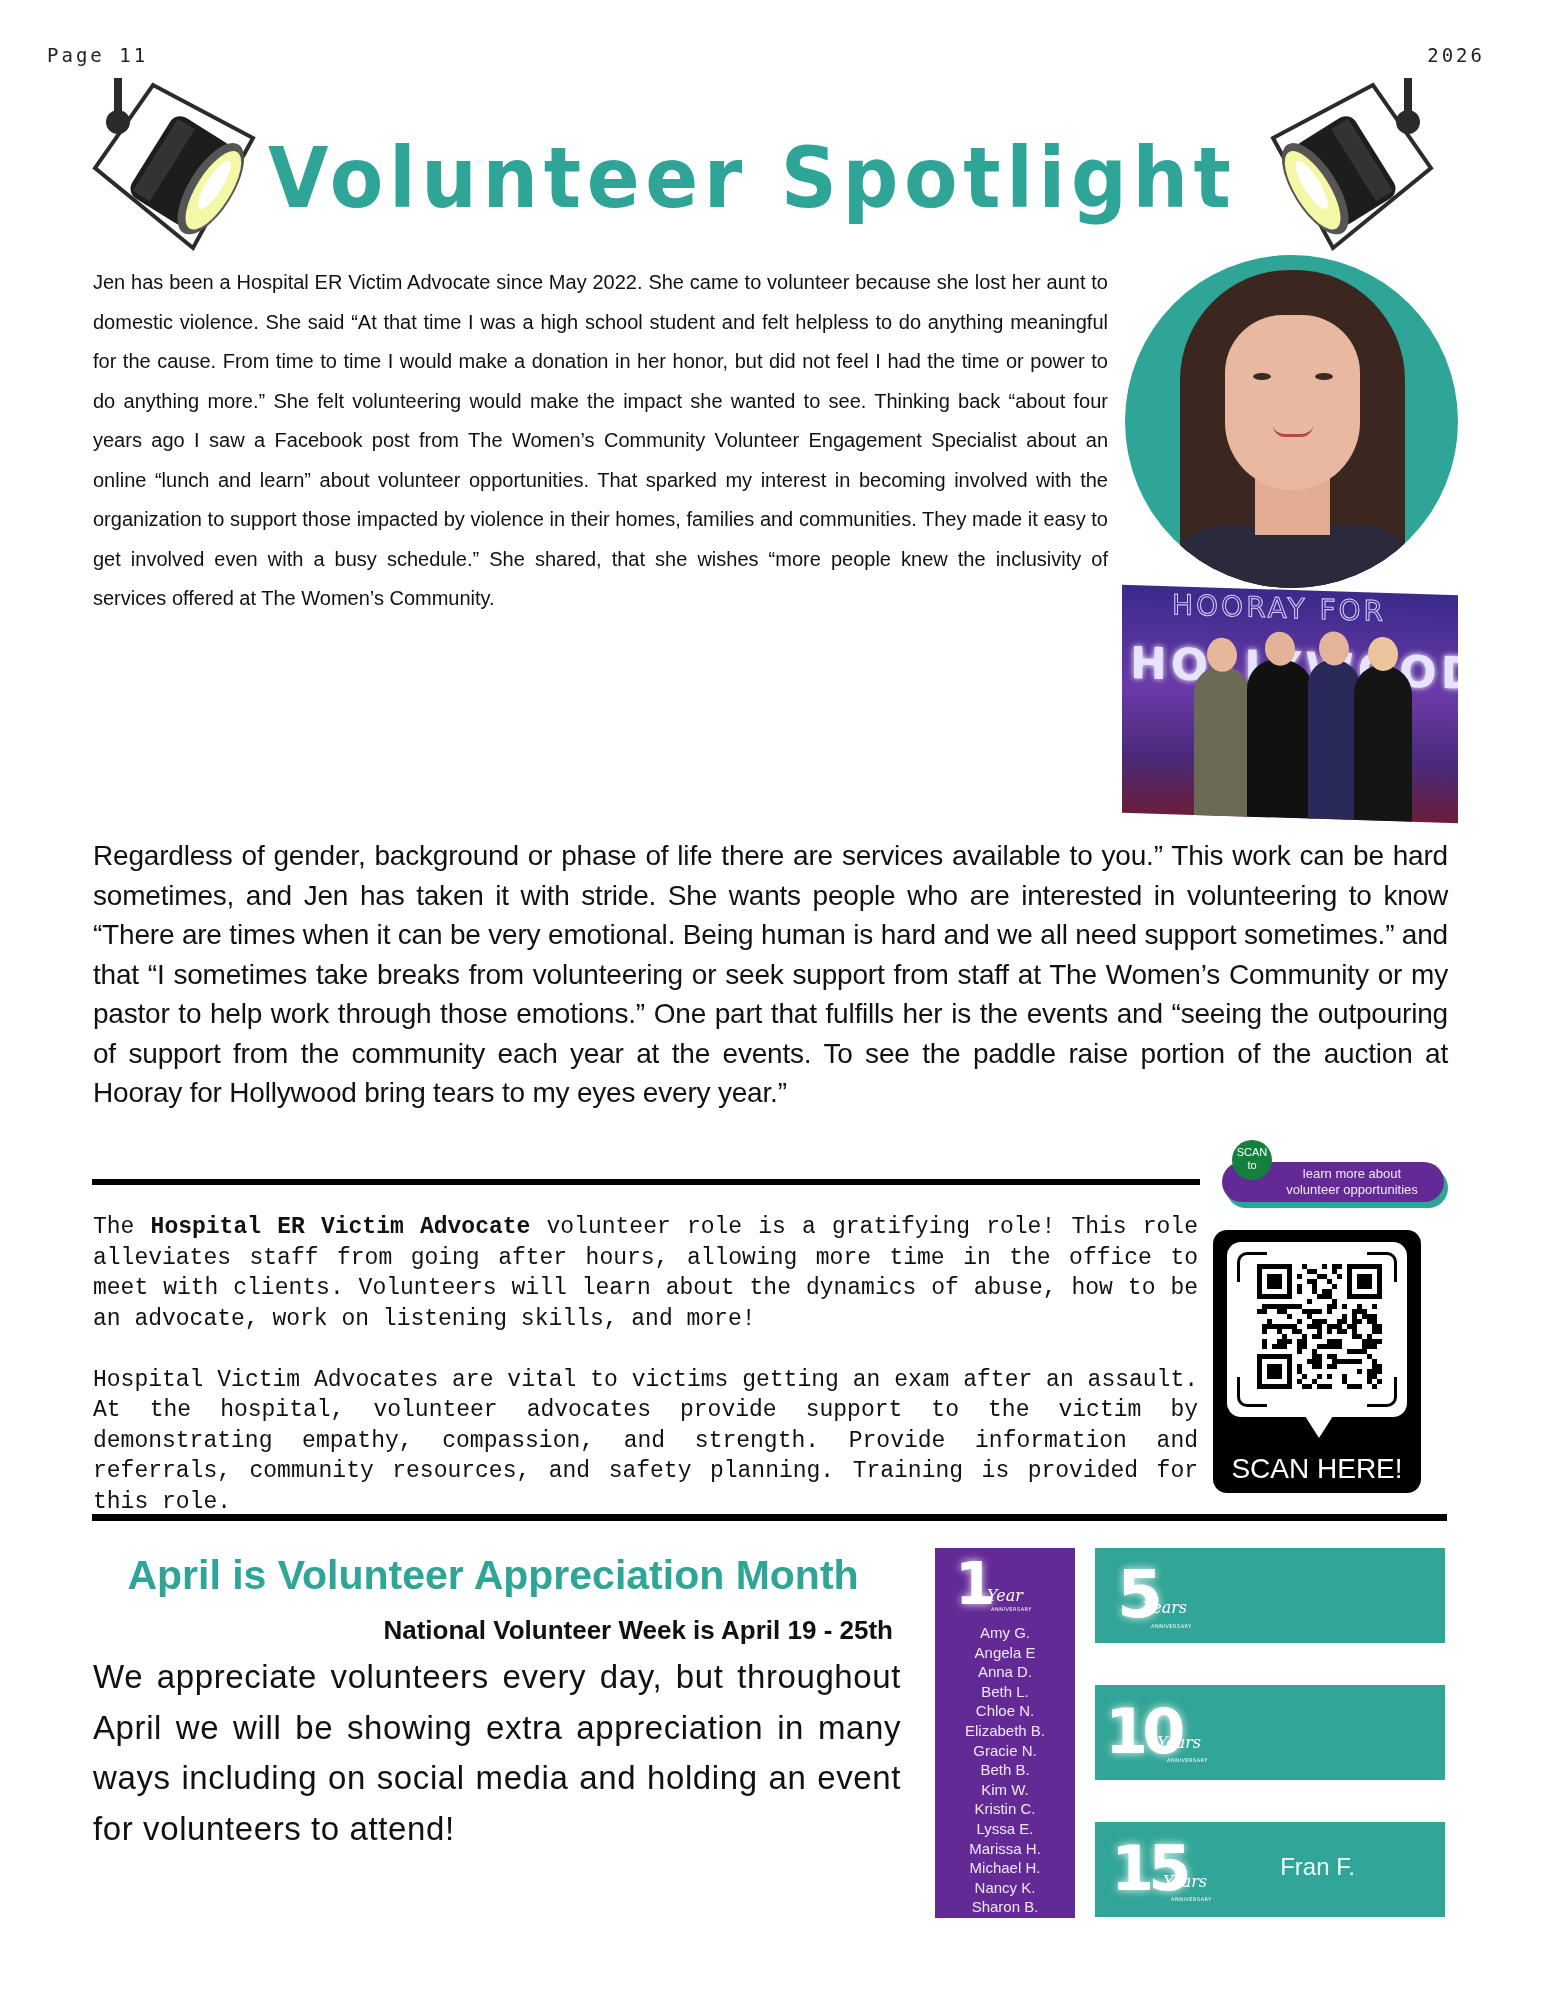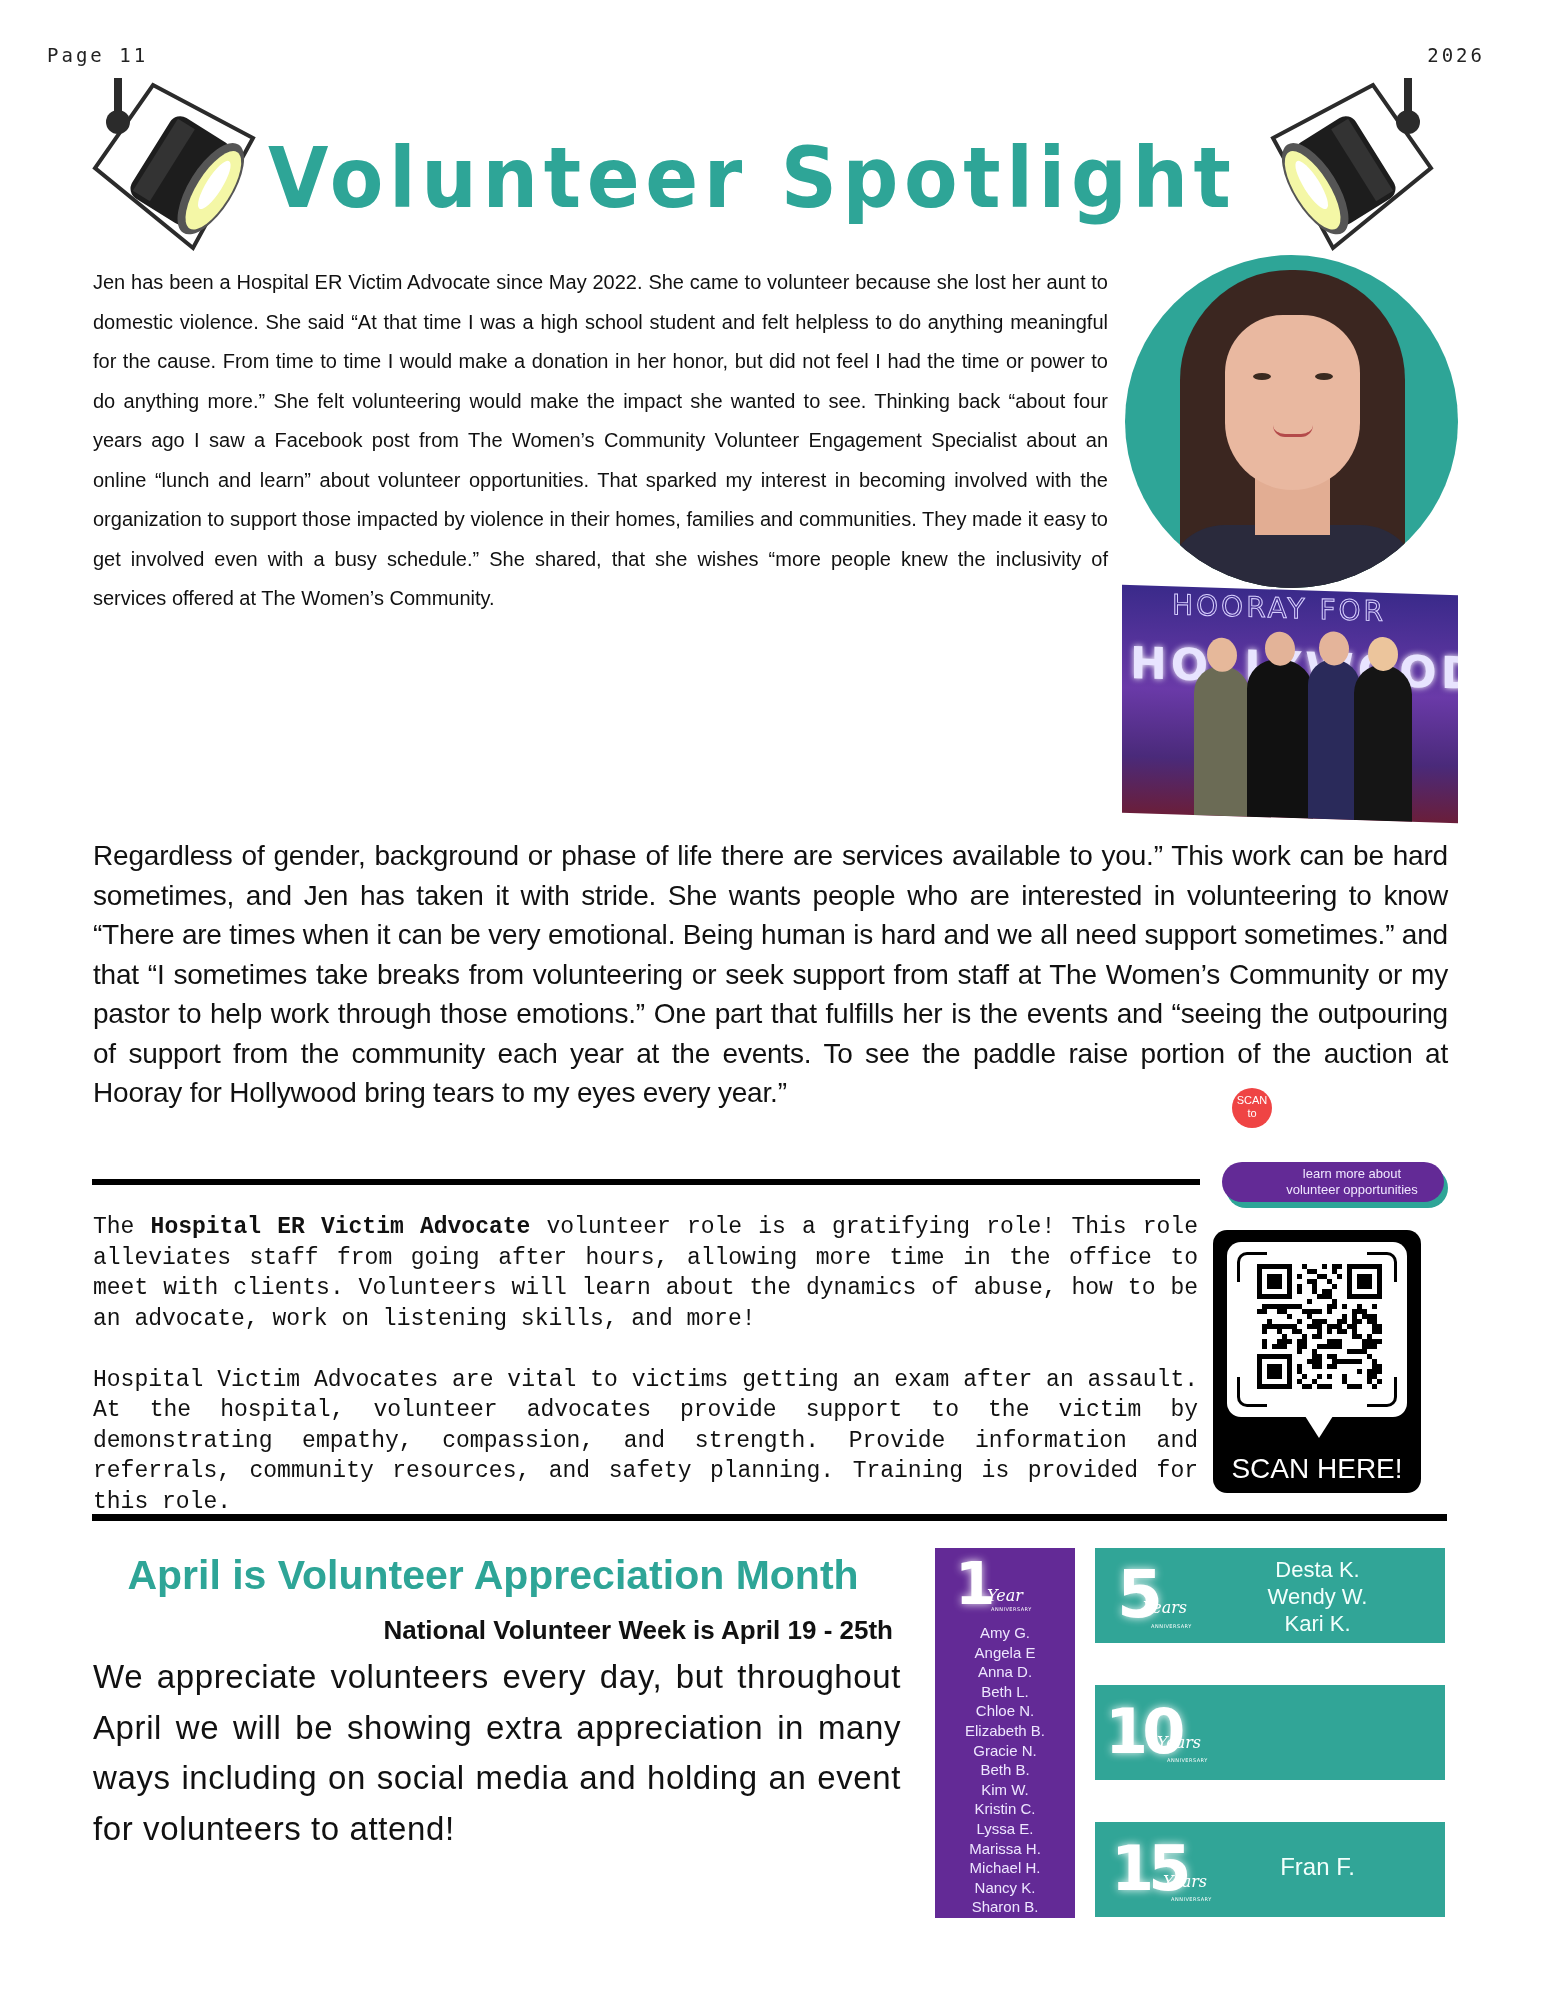--- a/index.html
+++ b/index.html
@@ -68,22 +68,22 @@
 
   .scan-pill {
     position: absolute; left: 1222px; top: 1162px; width: 222px; height: 40px;
     background: #632a96; border-radius: 20px; box-shadow: 4px 6px 0 #2ea597;
   }
   .scan-pill .pill-text {
     position: absolute; left: 40px; top: 4px; width: 180px; text-align: center;
     font-family: "Liberation Sans", sans-serif; font-size: 13px; line-height: 16px; color: #f0e8ff;
   }
   .scan-badge {
-    position: absolute; left: 1232px; top: 1088px; width: 40px; height: 40px;
-    border-radius: 50%; background: #ef4444; color: #fff; text-align: center;
+    position: absolute; left: 1232px; top: 1140px; width: 40px; height: 40px;
+    border-radius: 50%; background: #15803d; color: #fff; text-align: center;
     font-family: "Liberation Sans", sans-serif; font-size: 11px; line-height: 13px; padding-top: 6px;
   }
 
   .role-text {
     position: absolute; left: 93px; top: 1212px; width: 1105px;
     font-family: Liberation Mono, monospace; font-size: 23px; line-height: 30.5px;
     text-align: justify; color: #111;
   }
   .role-text p + p { margin-top: 30.5px; }
   .role-text b { font-weight: bold; }
@@ -474,25 +474,20 @@
       <div>Michael H.</div>
       <div>Nancy K.</div>
       <div>Sharon B.</div>
     </div>
 </div>
 
 <div class="anniv-box y5">
   <span class="big-num" style="left:22px;top:8px;font-size:66px;">5</span>
   <span class="years-script" style="left:48px;top:50px;">Years</span>
   <span class="anniv" style="left:56px;top:75px;">ANNIVERSARY</span>
-  <div class="names" id="five-year-names">
-      <div>Desta K.</div>
-      <div>Wendy W.</div>
-      <div>Kari K.</div>
-    </div>
 </div>
 
 <div class="anniv-box y10">
   <span class="big-num" style="left:10px;top:10px;font-size:62px;letter-spacing:-6px;">10</span>
   <span class="years-script" style="left:62px;top:48px;">Years</span>
   <span class="anniv" style="left:72px;top:72px;">ANNIVERSARY</span>
 </div>
 
 <div class="anniv-box y15">
   <span class="big-num" style="left:16px;top:10px;font-size:62px;letter-spacing:-6px;">15</span>

